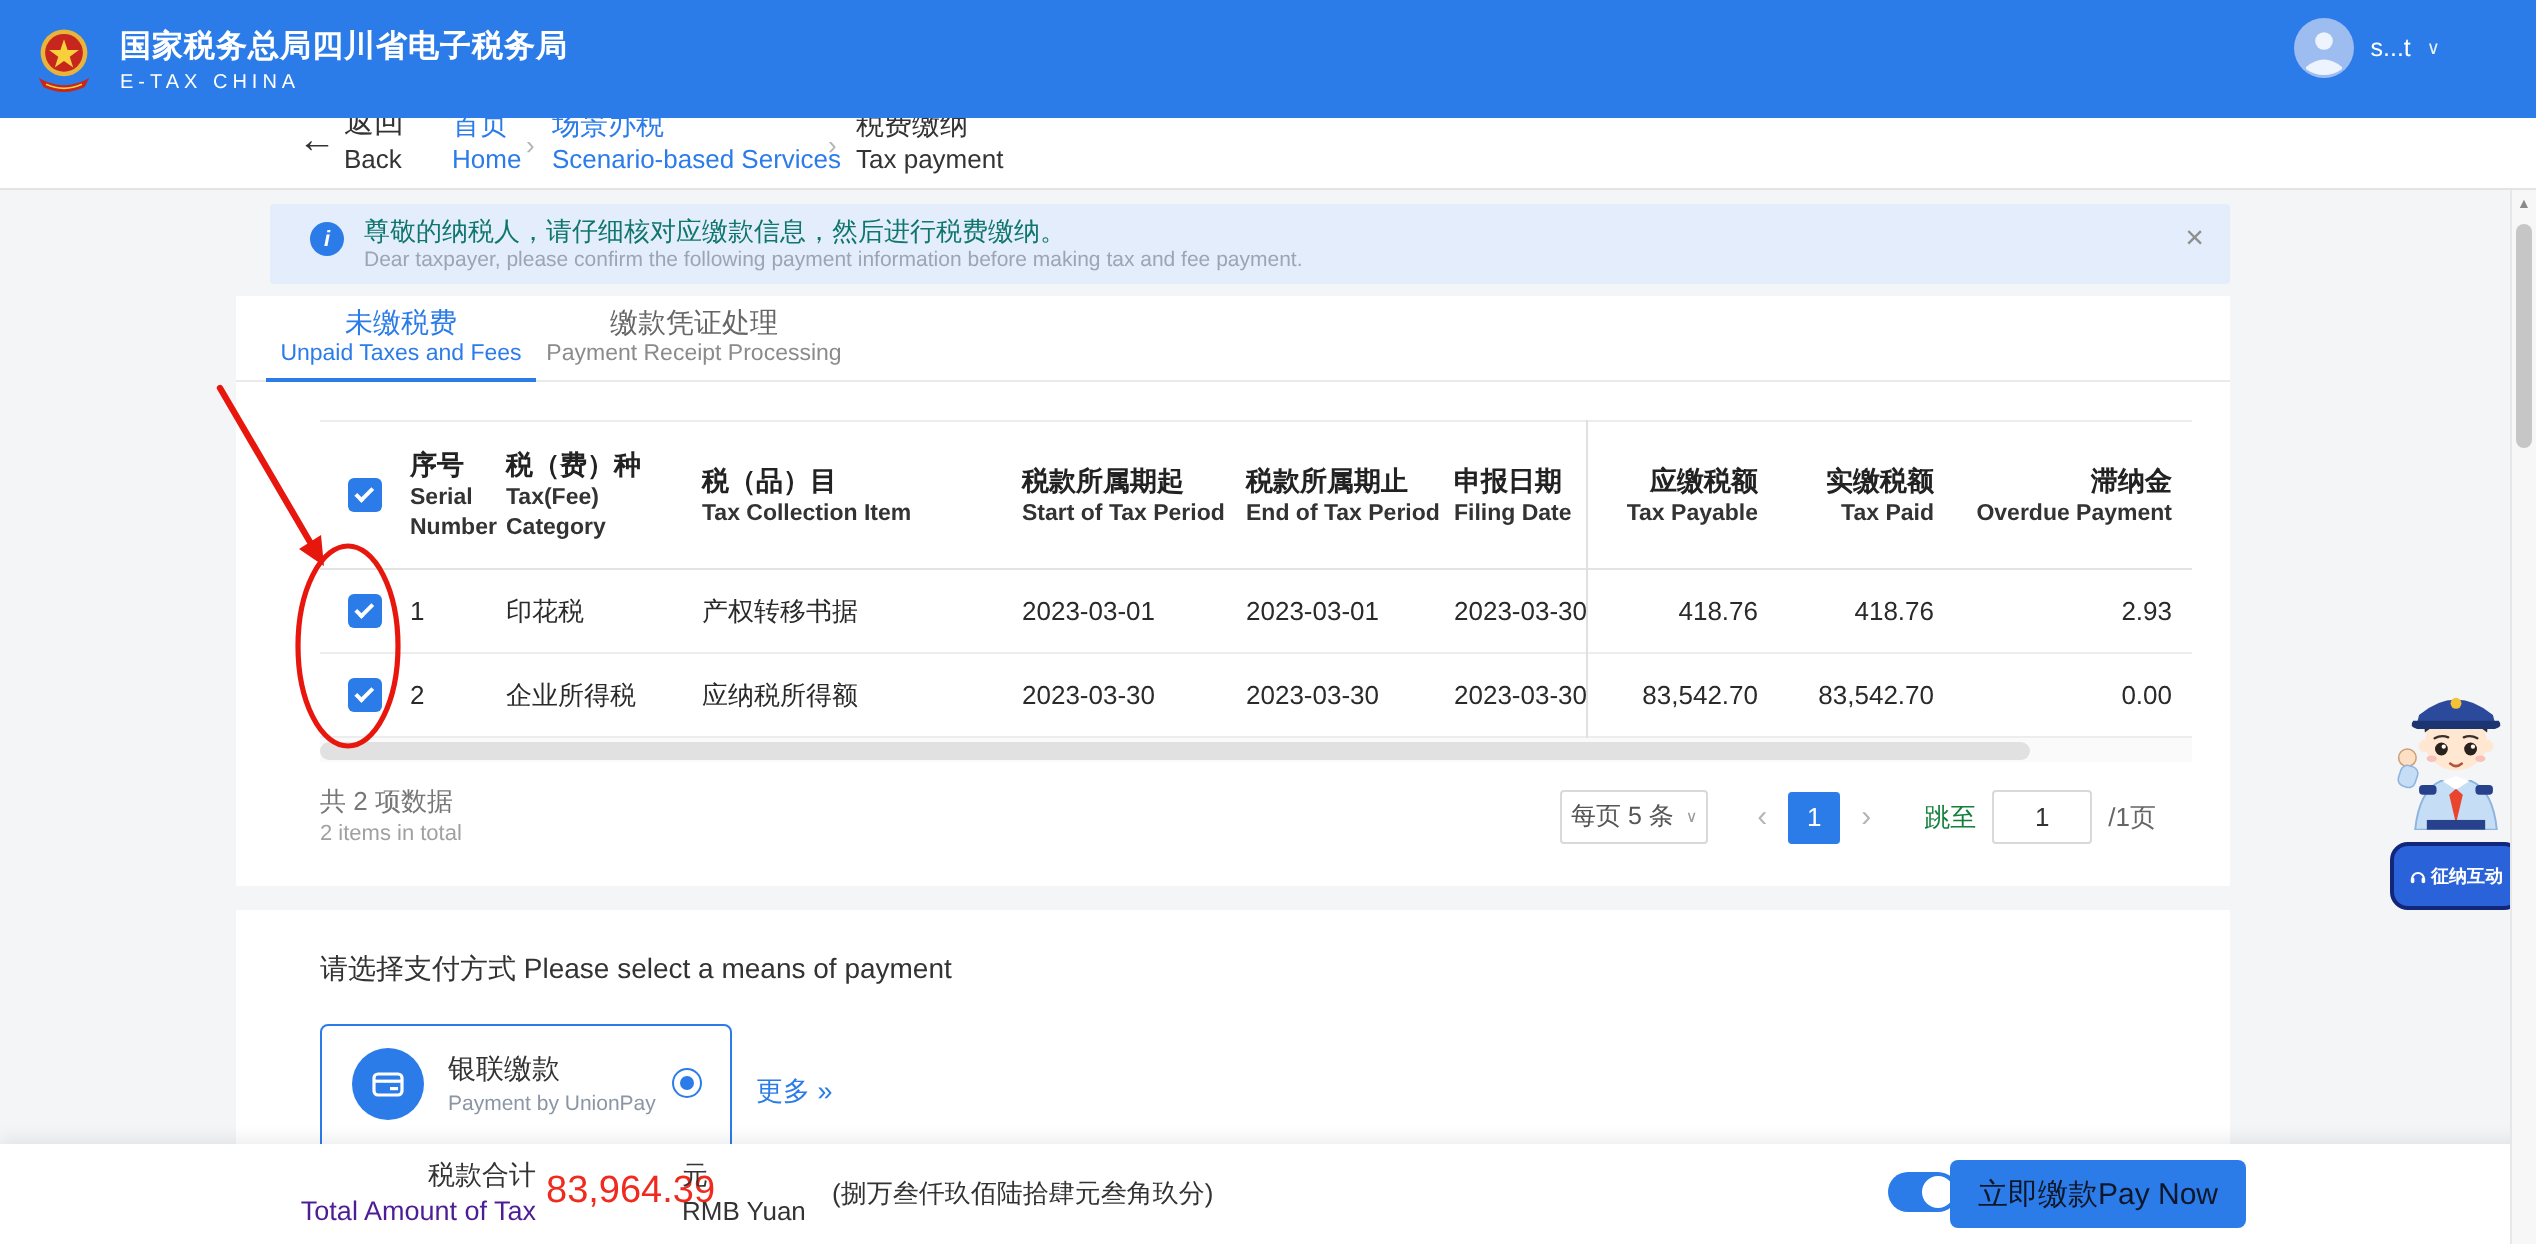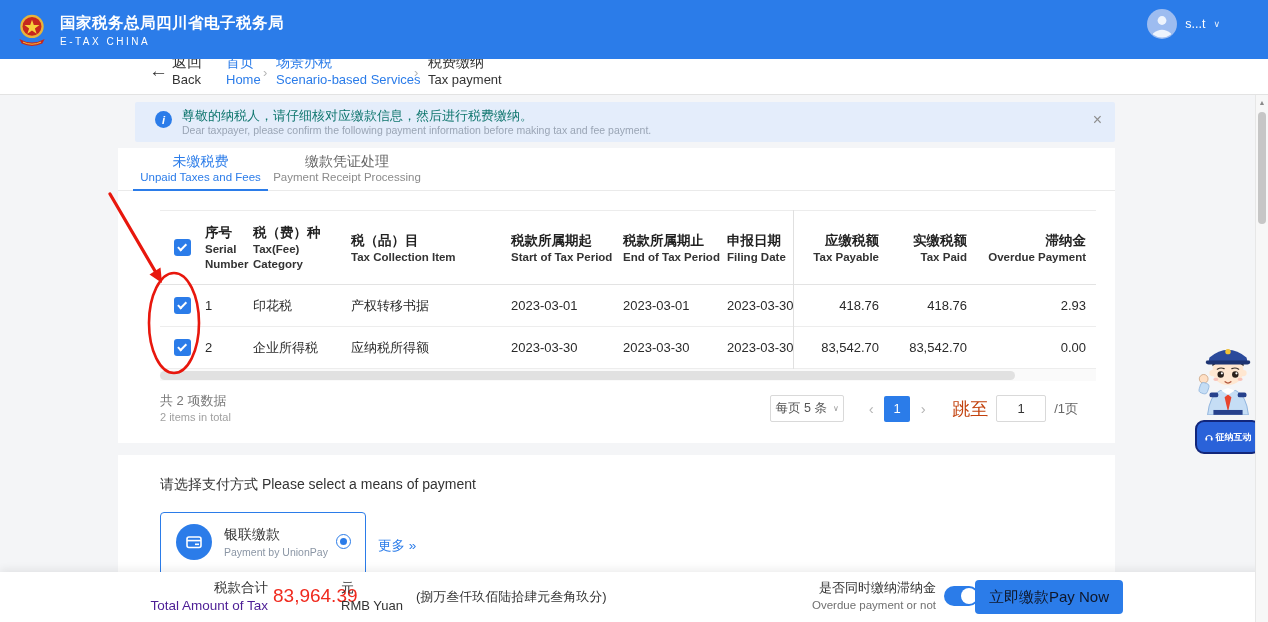--- a/index.html
+++ b/index.html
@@ -70,21 +70,21 @@
   
   .pg-left { position:absolute; left:42px; top:244px; }
   .pg-total-zh { font-size:13px; color:#777; line-height:18px; }
   .pg-total-en { font-size:11px; color:#a0a0a0; line-height:14px; }
   .pg-right { position:absolute; right:37px; top:247px; display:flex; align-items:center; }
   .psize { width:74px; height:27px; border:1px solid #d9d9d9; border-radius:2px; display:flex; align-items:center; justify-content:center; gap:6px; font-size:12.5px; color:#555; cursor:pointer; background:#fff; }
   .psize .caret { font-size:8px; color:#999; }
   .pg-prev,.pg-next { width:26px; text-align:center; color:#b5b5b5; font-size:15px; cursor:pointer; }
   .pg-prev { margin-left:14px; } 
   .pg-page { width:26px; height:26px; background:#2b7ce9; color:#fff; border-radius:2px; font-size:13px; display:flex; align-items:center; justify-content:center; cursor:pointer; }
-  .pg-jump-label { margin-left:16px; font-size:18px; color:#c2410c; }
+  .pg-jump-label { margin-left:16px; font-size:13px; color:#15803d; }
   .jump-input { width:50px; height:27px; border:1px solid #d9d9d9; border-radius:2px; text-align:center; font-size:13px; color:#333; margin-left:8px; outline:none; font-family:inherit; }
   .pg-suffix { margin-left:8px; font-size:13px; color:#666; }
 
   
   .pay-prompt { position:absolute; left:42px; top:21px; font-size:14px; color:#333; }
   .unionpay { position:absolute; left:42px; top:57px; width:206px; height:70px; border:1px solid #2b7ce9; border-radius:4px; background:#fff; cursor:pointer; }
   .up-icon { position:absolute; left:15px; top:11px; width:36px; height:36px; border-radius:50%; background:#2b7ce9; display:flex; align-items:center; justify-content:center; }
   .up-zh { position:absolute; left:63px; top:13px; font-size:14px; color:#333; }
   .up-en { position:absolute; left:63px; top:33px; font-size:10.5px; color:#8b96a5; }
   .radio { position:absolute; right:14px; top:21px; width:15px; height:15px; border:1px solid #2b7ce9; border-radius:50%; display:flex; align-items:center; justify-content:center; cursor:pointer; }
@@ -360,24 +360,20 @@
     <div class="f-label">
       <div class="zh">税款合计</div>
       <div class="en">Total Amount of Tax</div>
     </div>
     <div class="f-amount">83,964.39</div>
     <div class="f-unit">
       <div class="zh">元</div>
       <div class="en">RMB Yuan</div>
     </div>
     <div class="f-words">(捌万叁仟玖佰陆拾肆元叁角玖分)</div>
-    <div class="f-overdue">
-      <div class="zh">是否同时缴纳滞纳金</div>
-      <div class="en">Overdue payment or not</div>
-    </div>
     <div class="toggle">
         <span class="toggle-knob"></span>
       </div>
     <button class="paynow">立即缴款Pay Now</button>
   </footer>
 
   <div class="vscroll">
     <span class="vscroll-arrow">▲</span>
     <div class="vscroll-thumb"></div>
   </div>

